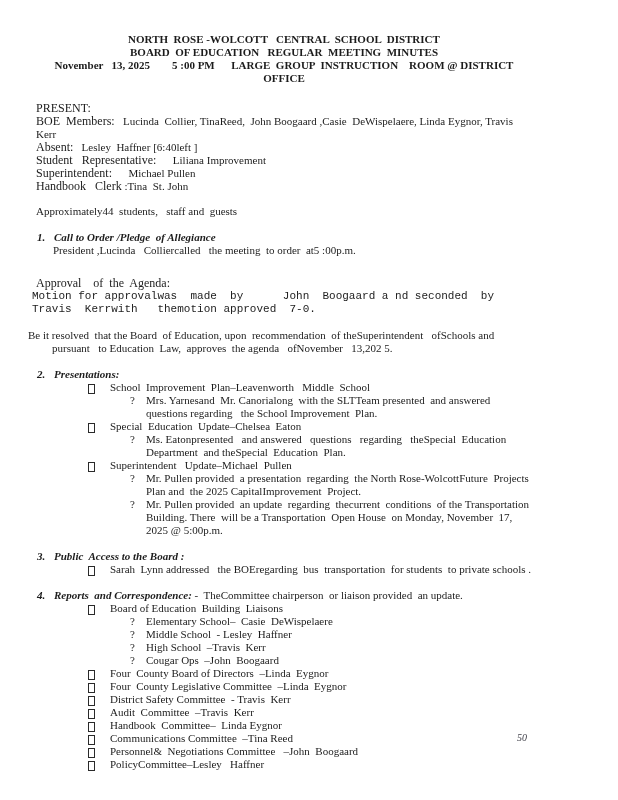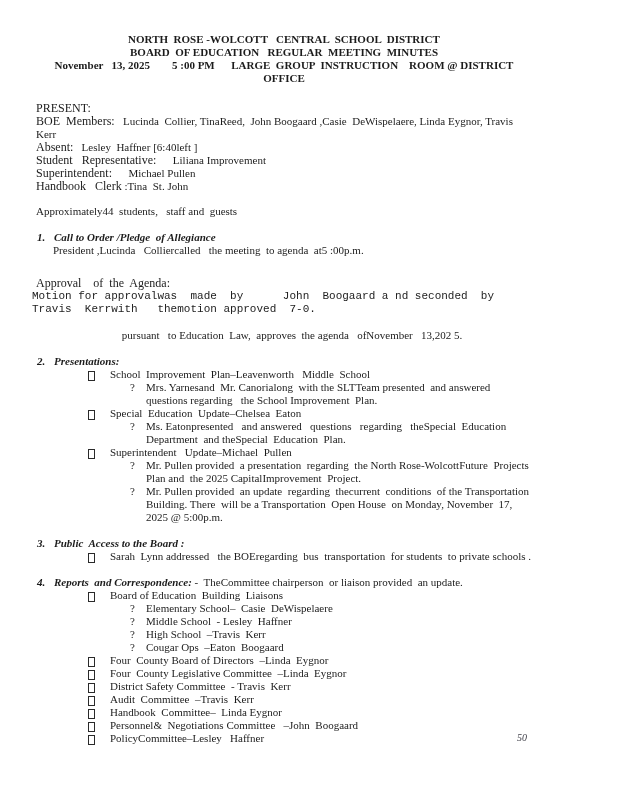--- a/index.html
+++ b/index.html
@@ -21,21 +21,21 @@
   .attendance{margin-top:17px;}
   .note{margin-top:12px;}
   .sec{margin-top:13px;}
   .sec-head{display:flex;}
   .num{width:17px;flex:none;padding-left:1px;}
   .body1{margin-left:17px;}
   .agenda{margin-top:20px;}
   .motion{margin-left:-4px;font-family:Liberation Mono, monospace;}
   .resolved{margin-top:13px;}
   .rl1{margin-left:-8px;}
-  .rl2{margin-left:16px;text-align:center;}
+  .rl2{margin-left:16px;}
   .bul{position:relative;padding-left:74px;}
   .box{position:absolute;left:52px;top:2.5px;width:5px;height:8px;border:1px solid #2a2a2a;}
   .sub{position:relative;padding-left:110px;}
   .q{position:absolute;left:94px;top:0;}
   .pagenum{position:absolute;top:731px;right:43px;font-size:10px;color:#3d3d46;font-style:italic;}
 </style>
 </head>
 <body>
 
 <div class="page">
@@ -55,29 +55,30 @@
     <div><span class="lbl" data-bind="attendance.clerk_label">Handbook   Clerk</span><span data-bind="attendance.clerk_value"> :Tina  St. John</span></div>
   </div>
 
   <div class="note" data-bind="attendance.note">Approximately44  students,   staff and  guests</div>
 
   <div class="sec">
     <div class="sec-head">
         <span class="num bi" data-bind="s1.num">1.</span>
         <span class="bi" data-bind="s1.title">Call to Order /Pledge  of Allegiance</span>
       </div>
-    <div class="body1" data-bind="s1.body">President ,Lucinda   Colliercalled   the meeting  to agenda  at5 :00p.m.</div>
+    <div class="body1" data-bind="s1.body">President ,Lucinda   Colliercalled   the meeting  to order  at5 :00p.m.</div>
   </div>
 
   <div class="agenda">
     <div><span class="lbl" data-bind="agenda.title">Approval    of  the  Agenda:</span></div>
     <div class="motion" data-bind="agenda.motion">Motion for approvalwas  made  by      John  Boogaard a nd seconded  by Travis  Kerrwith   themotion approved  7-0.</div>
   </div>
 
   <div class="resolved">
+    <div class="rl1" data-bind="agenda.resolved1">Be it resolved  that the Board  of Education, upon  recommendation  of theSuperintendent   ofSchools and</div>
     <div class="rl2" data-bind="agenda.resolved2">pursuant   to Education  Law,  approves  the agenda   ofNovember   13,202 5.</div>
   </div>
 
   <div class="sec">
     <div class="sec-head">
         <span class="num bi" data-bind="s2.num">2.</span>
         <span class="bi" data-bind="s2.title">Presentations:</span>
       </div>
     <div class="bul"><span class="box"></span><span data-bind="s2.items.0.text">School  Improvement  Plan–Leavenworth   Middle  School</span></div>
     <div class="sub"><span class="q" data-bind="markers.sub">?</span><span data-bind="s2.items.0.subs.0">Mrs. Yarnesand  Mr. Canorialong  with the SLTTeam presented  and answered  questions regarding   the School Improvement  Plan.</span></div>
@@ -98,26 +99,26 @@
 
   <div class="sec">
     <div class="sec-head">
         <span class="num bi" data-bind="s4.num">4.</span>
         <span><span class="bi" data-bind="s4.title">Reports  and Correspondence:</span><span data-bind="s4.title_rest"> -  TheCommittee chairperson  or liaison provided  an update.</span></span>
       </div>
     <div class="bul"><span class="box"></span><span data-bind="s4.items.0.text">Board of Education  Building  Liaisons</span></div>
     <div class="sub"><span class="q" data-bind="markers.sub">?</span><span data-bind="s4.items.0.subs.0">Elementary School–  Casie  DeWispelaere</span></div>
     <div class="sub"><span class="q" data-bind="markers.sub">?</span><span data-bind="s4.items.0.subs.1">Middle School  - Lesley  Haffner</span></div>
     <div class="sub"><span class="q" data-bind="markers.sub">?</span><span data-bind="s4.items.0.subs.2">High School  –Travis  Kerr</span></div>
-    <div class="sub"><span class="q" data-bind="markers.sub">?</span><span data-bind="s4.items.0.subs.3">Cougar Ops  –Eaton  Boogaard</span></div>
+    <div class="sub"><span class="q" data-bind="markers.sub">?</span><span data-bind="s4.items.0.subs.3">Cougar Ops  –John  Boogaard</span></div>
     <div class="bul"><span class="box"></span><span data-bind="s4.items.1.text">Four  County Board of Directors  –Linda  Eygnor</span></div>
     <div class="bul"><span class="box"></span><span data-bind="s4.items.2.text">Four  County Legislative Committee  –Linda  Eygnor</span></div>
     <div class="bul"><span class="box"></span><span data-bind="s4.items.3.text">District Safety Committee  - Travis  Kerr</span></div>
     <div class="bul"><span class="box"></span><span data-bind="s4.items.4.text">Audit  Committee  –Travis  Kerr</span></div>
     <div class="bul"><span class="box"></span><span data-bind="s4.items.5.text">Handbook  Committee–  Linda Eygnor</span></div>
-    <div class="bul"><span class="box"></span></div>
+    <div class="bul"><span class="box"></span><span data-bind="s4.items.6.text">Communications Committee  –Tina Reed</span></div>
     <div class="bul"><span class="box"></span><span data-bind="s4.items.7.text">Personnel&amp;  Negotiations Committee   –John  Boogaard</span></div>
     <div class="bul"><span class="box"></span><span data-bind="s4.items.8.text">PolicyCommittee–Lesley   Haffner</span></div>
   </div>
 
   <div class="pagenum" data-bind="page_number">50</div>
 
 </div>
 
 </body></html>

